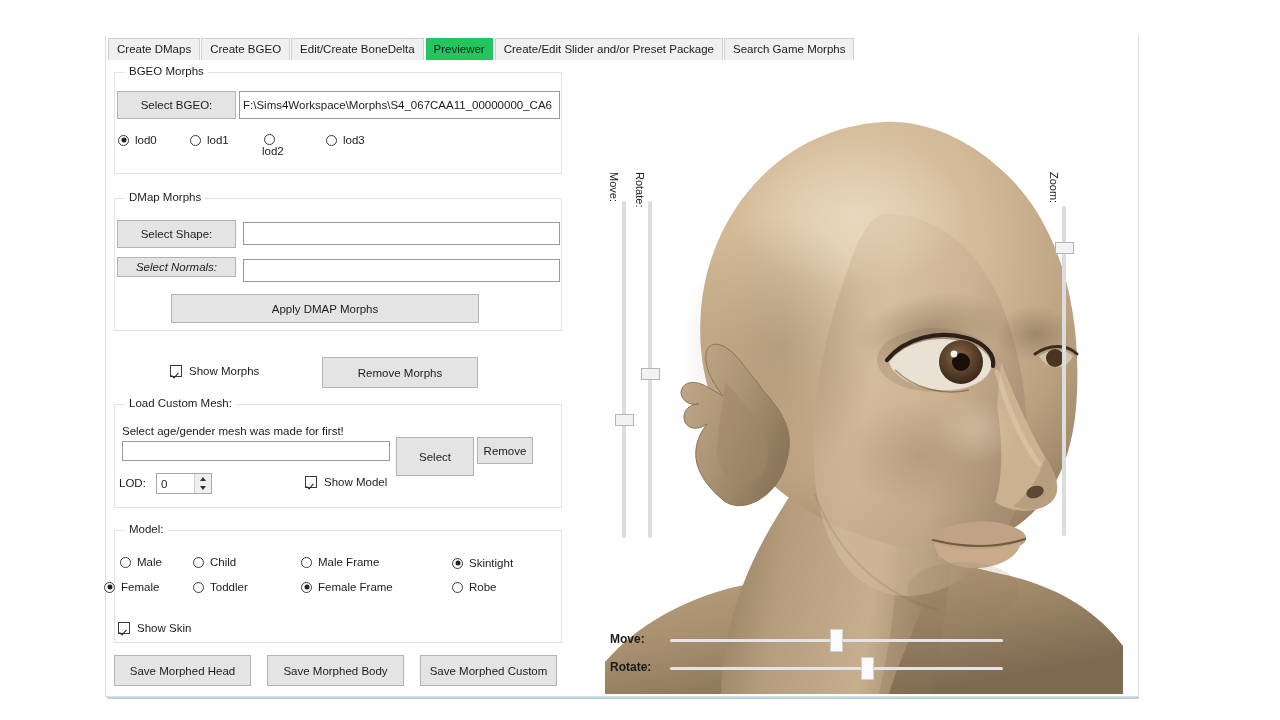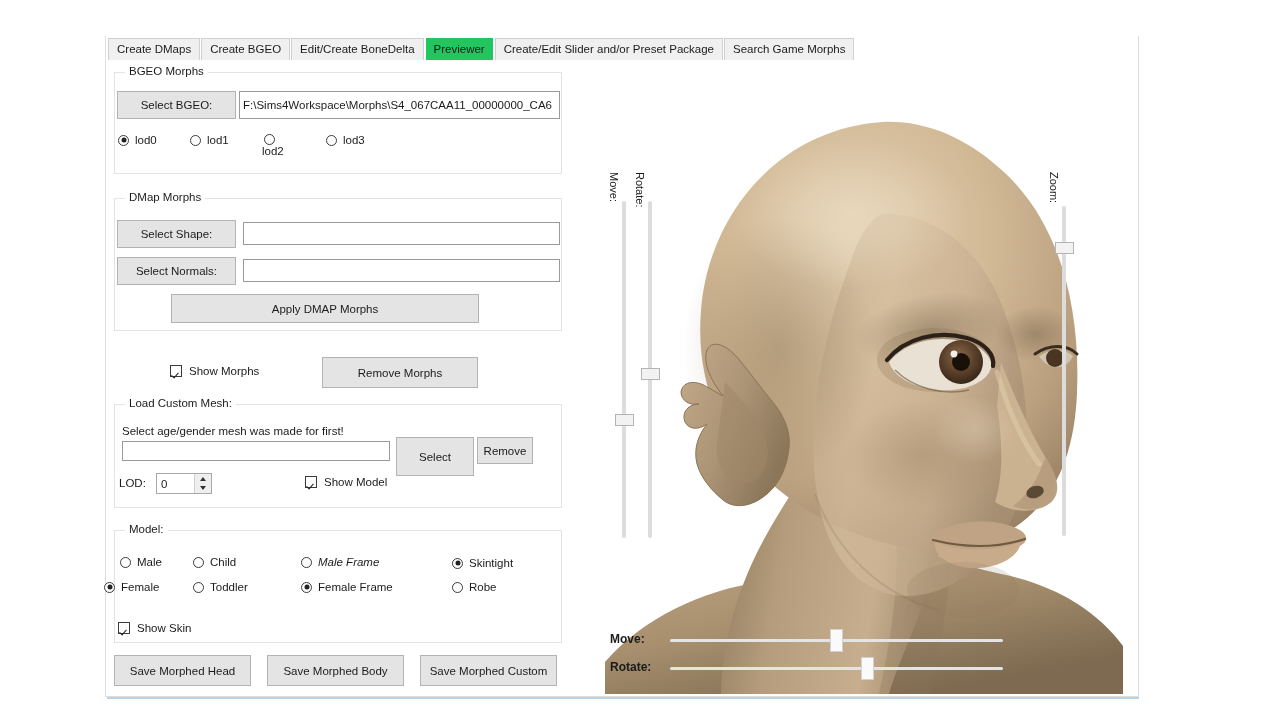--- a/index.html
+++ b/index.html
@@ -155,21 +155,21 @@
       <span class="radio"></span>
       <span>lod3</span>
     </div>
 
     <div class="group" style="left:114px;top:198px;width:448px;height:133px;">
       <span class="glabel">DMap Morphs</span>
     </div>
     <div class="btn" style="left:117px;top:220px;width:119px;height:28px;">Select Shape:</div>
     <div class="tbox" style="left:243px;top:222px;width:317px;height:23px;"></div>
 
-    <div class="btn" style="left:117px;top:257px;width:119px;height:28px;">Select Normals:</div>
+    <div class="btn" style="left:117px;top:257px;width:119px;height:20px;font-style:italic;">Select Normals:</div>
     <div class="tbox" style="left:243px;top:259px;width:317px;height:23px;"></div>
 
     <div class="btn" style="left:171px;top:294px;width:308px;height:29px;">Apply DMAP Morphs</div>
 
     <div class="opt" style="left:170px;top:365px;">
       <span class="cbox on"></span>
       <span>Show Morphs</span>
     </div>
     <div class="btn" style="left:322px;top:357px;width:156px;height:31px;">Remove Morphs</div>
 
@@ -208,21 +208,21 @@
     </div>
     <div class="opt" style="left:193px;top:556px;">
       <span class="radio"></span>
       <span>Child</span>
     </div>
     <div class="opt" style="left:193px;top:581px;">
       <span class="radio"></span>
       <span>Toddler</span>
     </div>
 
-    <div class="opt" style="left:301px;top:556px;font-style:italic;">
+    <div class="opt" style="left:301px;top:556px;">
       <span class="radio"></span>
       <span>Male Frame</span>
     </div>
     <div class="opt" style="left:301px;top:581px;">
       <span class="radio on"></span>
       <span>Female Frame</span>
     </div>
 
     <div class="opt" style="left:452px;top:557px;">
       <span class="radio on"></span>

